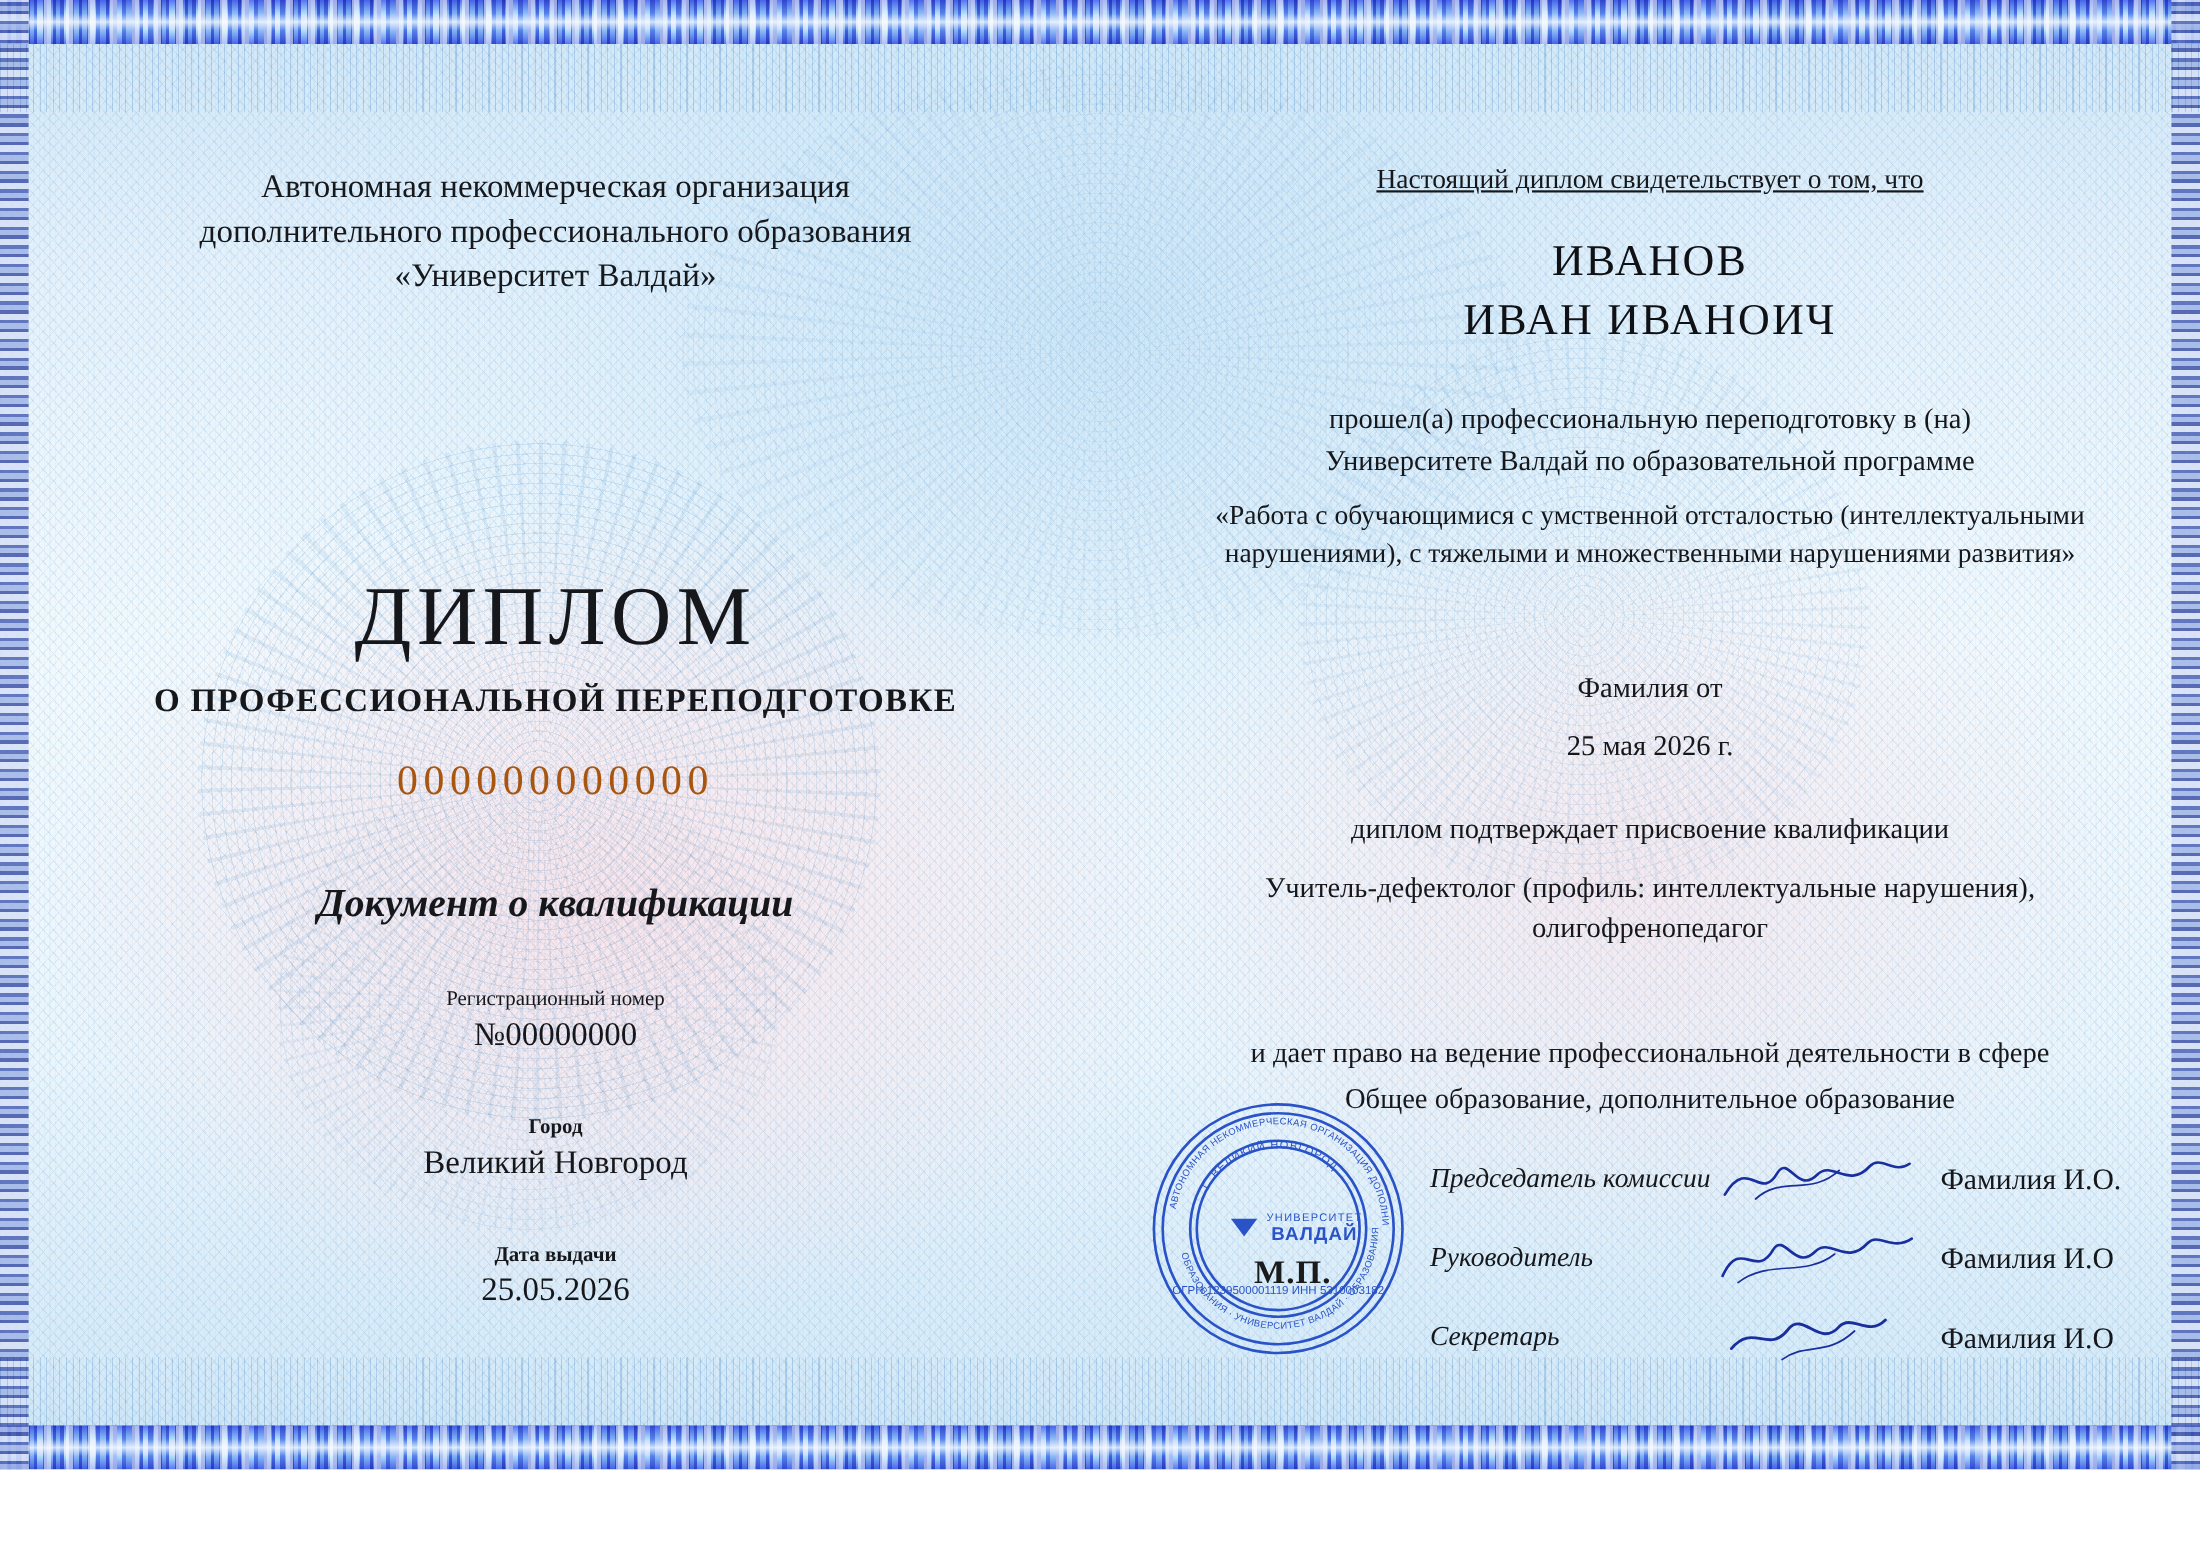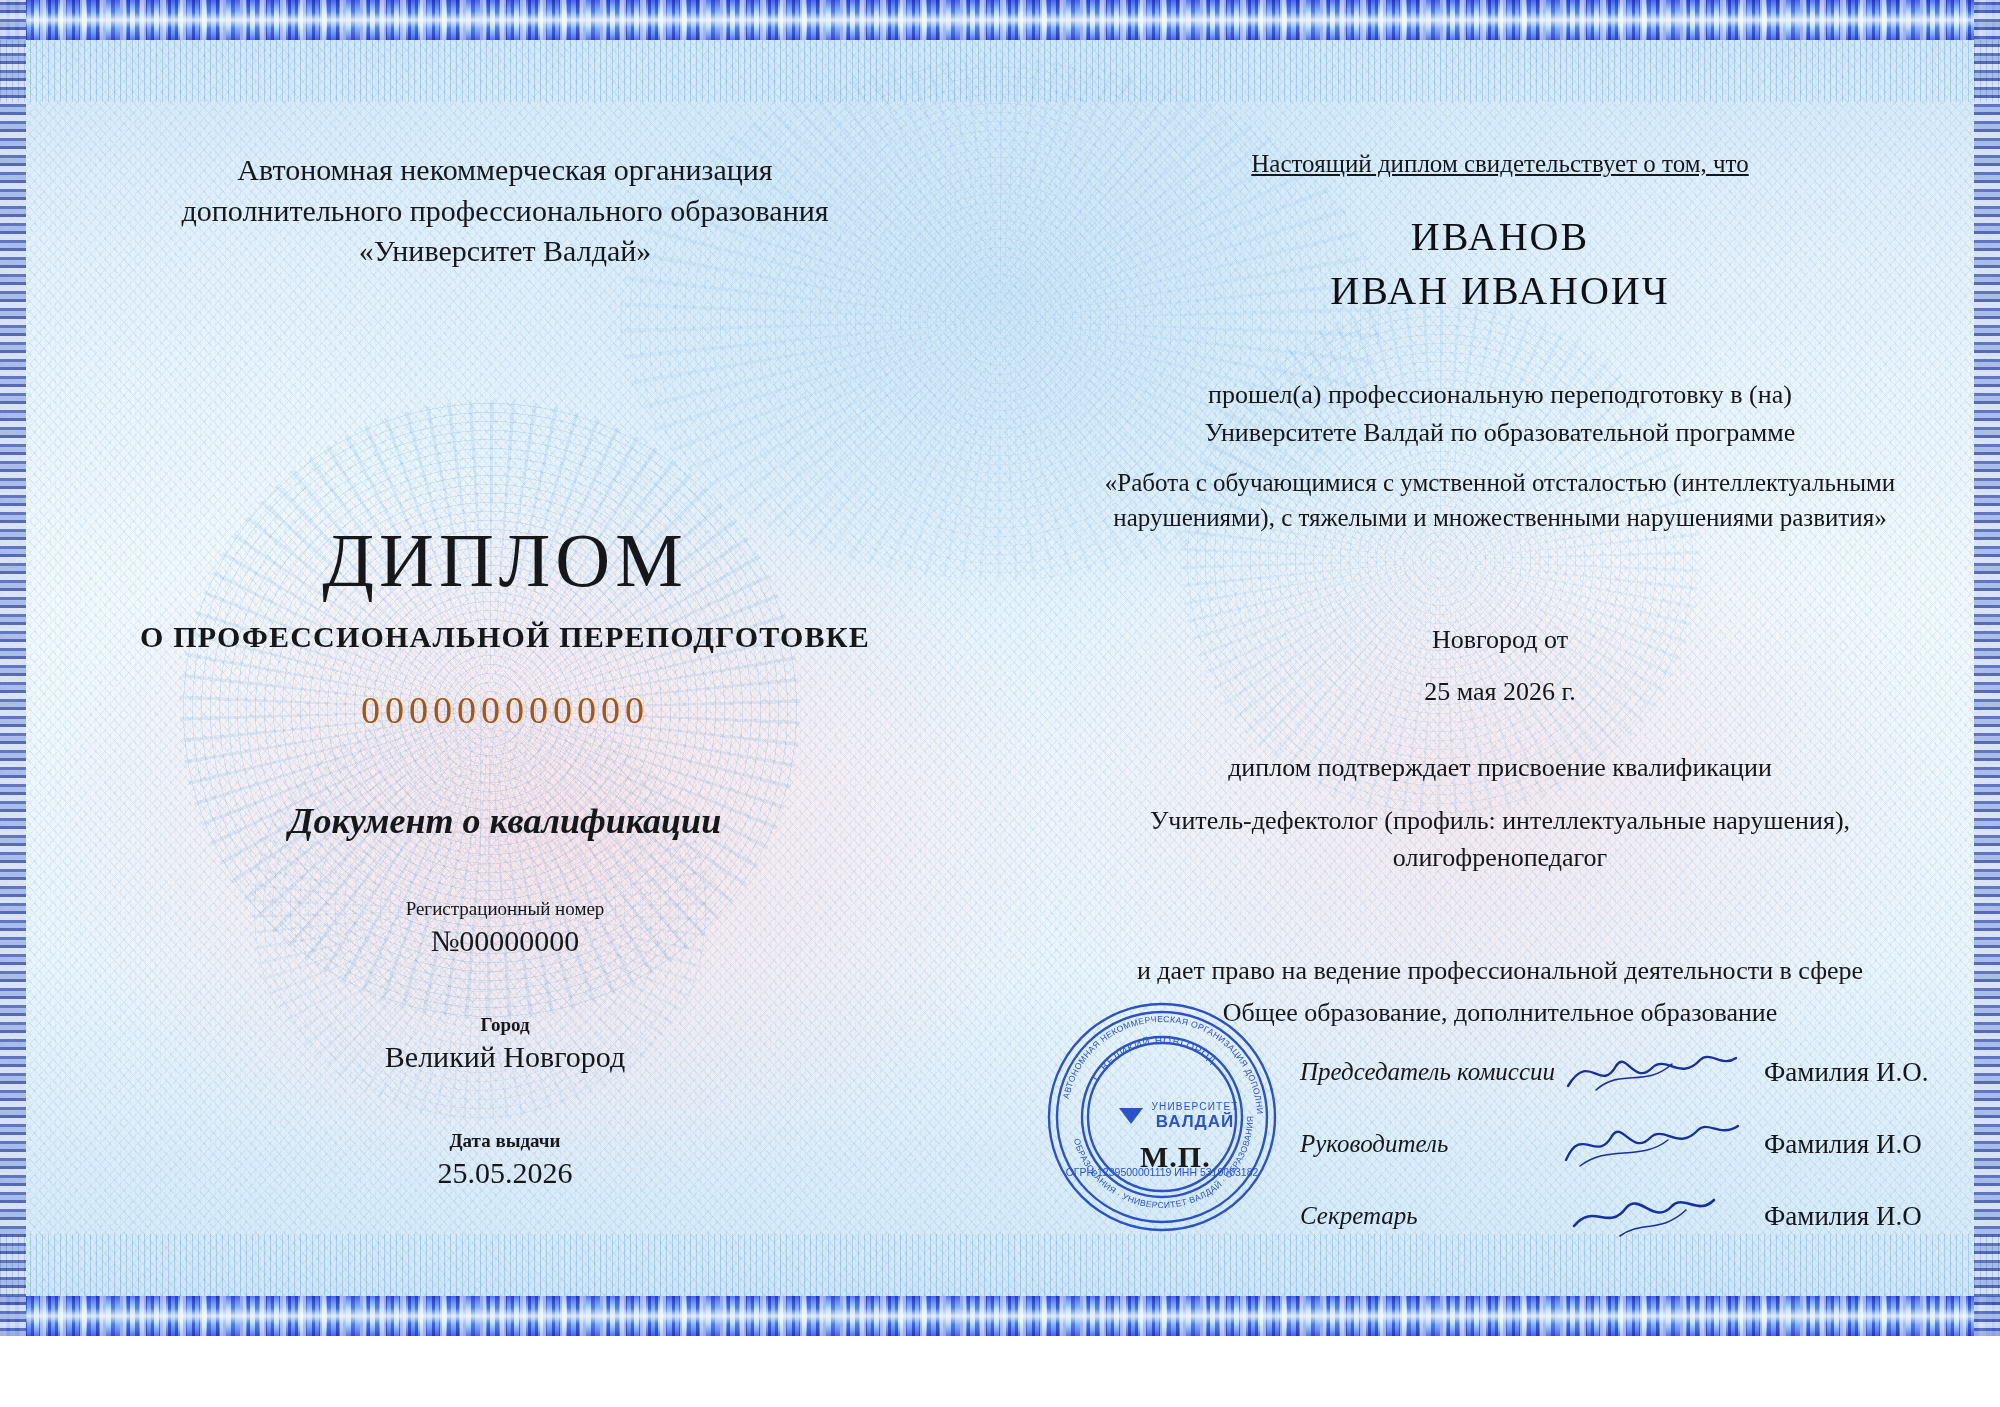--- a/index.html
+++ b/index.html
@@ -187,21 +187,21 @@
     text-decoration: underline;
   }
   .person {
     margin-top: 32px;
     font-size: 40px;
     letter-spacing: 2px;
     line-height: 1.35;
     color: #101114;
   }
   .retrain-lead {
-    margin-top: 58px;
+    margin-top: 44px;
     font-size: 26px;
     line-height: 1.45;
   }
   .program {
     margin-top: 14px;
     font-size: 25px;
     line-height: 1.4;
   }
   .decision-label {
     margin-top: 90px;
@@ -344,21 +344,21 @@
       <div class="retrain-lead">
         <div>прошел(а) профессиональную переподготовку в (на)</div>
         <div>Университете Валдай по образовательной программе</div>
       </div>
 
       <div class="program">
         <div>«Работа с обучающимися с умственной отсталостью (интеллектуальными</div>
         <div>нарушениями), с тяжелыми и множественными нарушениями развития»</div>
       </div>
 
-      <div class="decision-label">Новгород от</div>
+      <div class="decision-label">Фамилия от</div>
       <div class="decision-date">25 мая 2026 г.</div>
 
       <div class="qual-label">диплом подтверждает присвоение квалификации</div>
       <div class="qual-value">
         <div>Учитель-дефектолог (профиль: интеллектуальные нарушения),</div>
         <div>олигофренопедагог</div>
       </div>
 
       <div class="rights-label">и дает  право на ведение профессиональной деятельности в сфере</div>
       <div class="rights-value">Общее образование, дополнительное образование</div>

